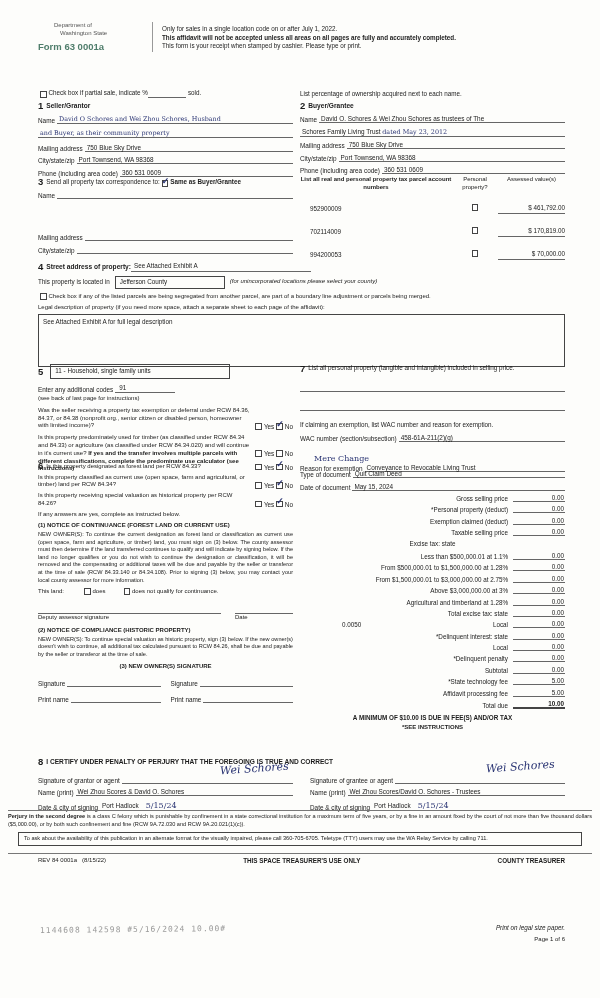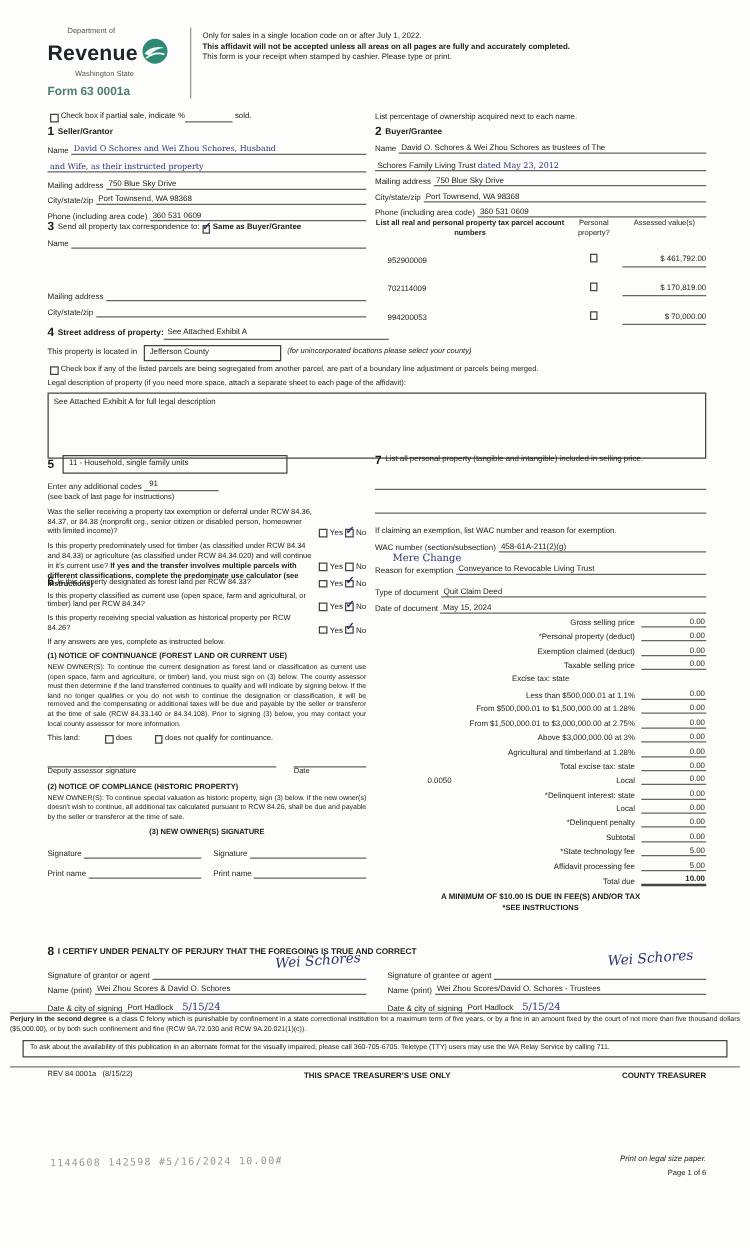--- a/index.html
+++ b/index.html
@@ -38,30 +38,20 @@
   .stamp{font-family:"DejaVu Sans Mono",monospace;color:#9a9a9a;font-size:8px;letter-spacing:1px;transform:rotate(-0.6deg)}
 </style>
 </head>
 <body>
 
 <div class="page">
 
   <div class="abs" style="left:38px;top:22px;width:527px;display:flex">
     <div style="width:114px;flex:none">
       <div class="f6 gray" style="margin-left:16px">Department of</div>
-      <div style="display:flex;align-items:center">
-        <span class="brand">Revenue</span>
-        <span style="margin-left:3px">
-          <svg width="22" height="22" viewBox="0 0 22 22">
-              <circle cx="11" cy="11" r="10" fill="#2e8a74"></circle>
-              <path d="M2.5 13 Q8 5.5 19.5 8.5 Q12 8 6.5 14.5 Z" fill="#fff" opacity="0.92"></path>
-              <path d="M4 16.5 Q10.5 11 18.5 13.5" stroke="#fff" stroke-width="1.3" fill="none"></path>
-            </svg>
-        </span>
-      </div>
       <div class="f6 gray" style="margin-left:22px">Washington State</div>
       <div class="formnum">Form 63 0001a</div>
     </div>
     <div style="flex:1;border-left:1px solid #999;padding-left:9px">
       <div class="f63" style="margin-top:3px">Only for sales in a single location code on or after July 1, 2022.</div>
       <div class="f63 b">This affidavit will not be accepted unless all areas on all pages are fully and accurately completed.</div>
       <div class="f63">This form is your receipt when stamped by cashier. Please type or print.</div>
     </div>
   </div>
 
@@ -76,21 +66,21 @@
   <div class="abs" style="left:38px;top:101px;width:255px">
     <div class="sechead">
       <span class="secnum">1</span>
       <span class="f66 b">Seller/Grantor</span>
     </div>
     <div class="frow">
       <span class="lbl">Name</span>
       <span class="fill hw">David O Schores and Wei Zhou Schores, Husband</span>
     </div>
     <div class="frow">
-      <span class="fill hw">and Wife, as their instructed property</span>
+      <span class="fill hw">and Buyer, as their community property</span>
     </div>
     <div class="frow" style="margin-top:6px">
       <span class="lbl">Mailing address</span>
       <span class="fill">750 Blue Sky Drive</span>
     </div>
     <div class="frow">
       <span class="lbl">City/state/zip</span>
       <span class="fill">Port Townsend, WA  98368</span>
     </div>
     <div class="frow">
@@ -227,21 +217,21 @@
       <span class="secnum">7</span>
       <span class="f63" style="flex:1">List all personal property (tangible and intangible) included in selling price.</span>
     </div>
     <div class="ul" style="display:block;margin-top:10px"></div>
     <div class="ul" style="display:block;margin-top:11px"></div>
     <div class="f63" style="margin-top:10px">If claiming an exemption, list WAC number and reason for exemption.</div>
     <div class="frow">
       <span class="lbl">WAC number (section/subsection)</span>
       <span class="fill">458-61A-211(2)(g)</span>
     </div>
-    <div class="hw" style="font-size:8px;margin:0 0 0 14px">Mere Change</div>
+    <div class="hw" style="font-size:8px;margin:12px 0 0 14px">Mere Change</div>
     <div class="frow" style="margin-top:1px">
       <span class="lbl">Reason for exemption</span>
       <span class="fill">Conveyance to Revocable Living Trust</span>
     </div>
   </div>
 
   <div class="abs" style="left:38px;top:461px;width:255px">
     <div style="display:flex;align-items:flex-end">
       <span class="secnum">6</span>
       <span class="q f6">Is this property designated as forest land per RCW 84.33?</span>

